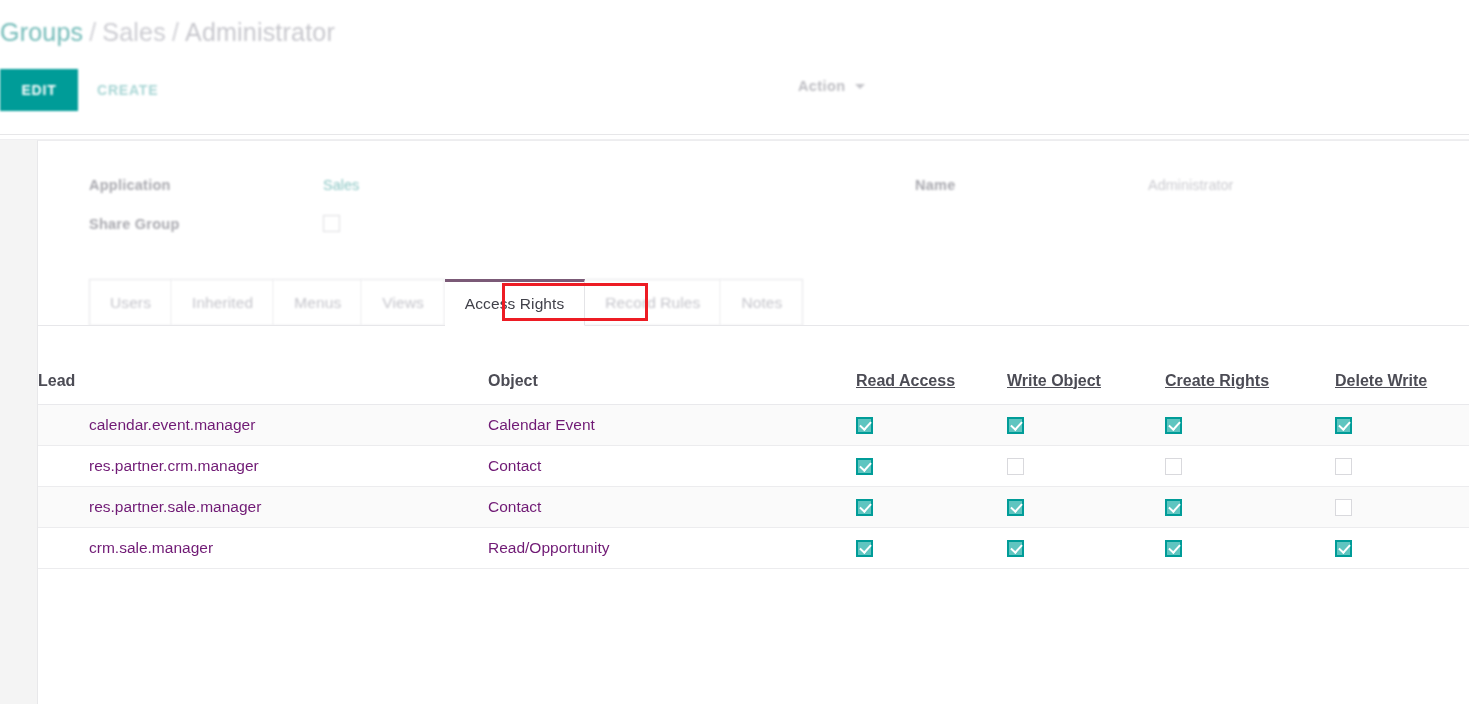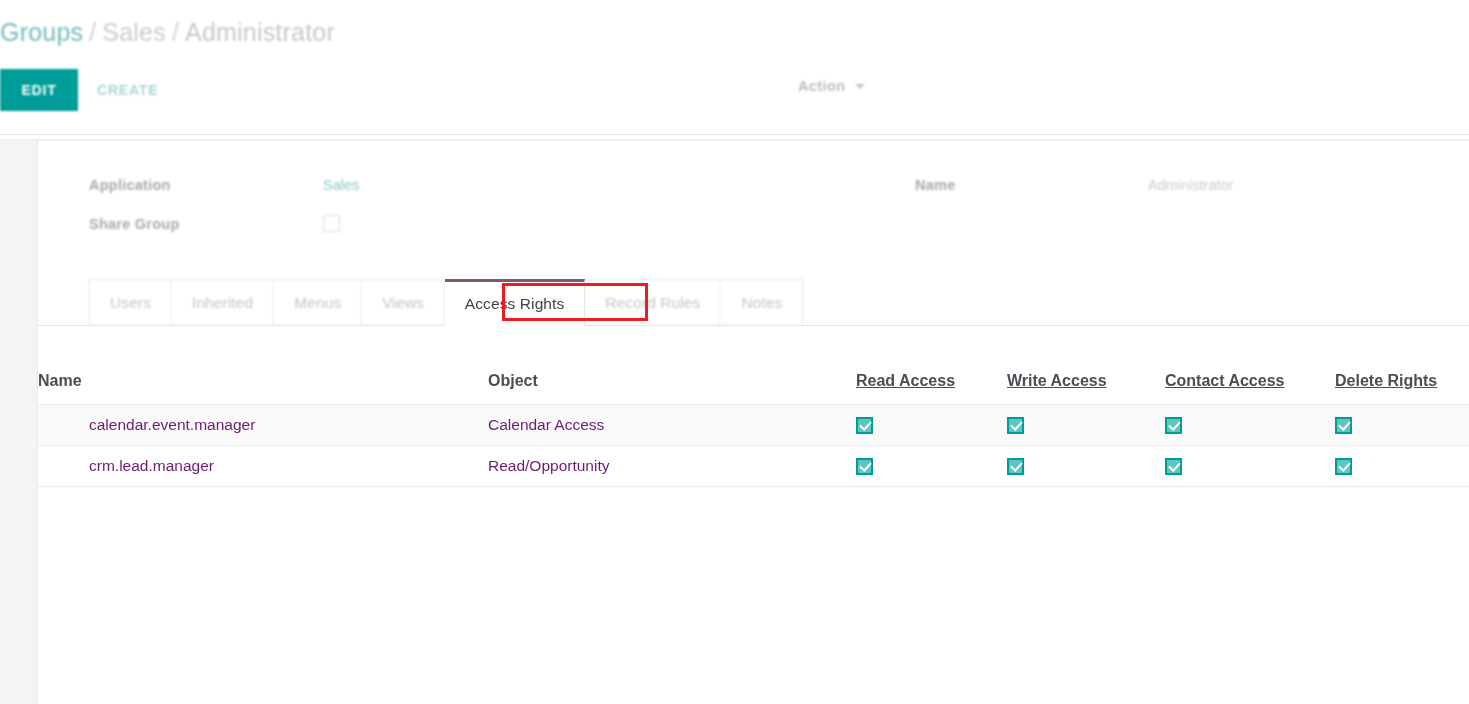--- a/index.html
+++ b/index.html
@@ -344,39 +344,55 @@
         <colgroup>
           <col class="c-name">
             <col class="c-obj">
             <col class="c-rd">
           <col class="c-wr">
             <col class="c-cr">
             <col class="c-dl">
         </colgroup>
         <thead>
           <tr>
-            <th class="h-name">Name</th>
+            <th class="h-name">Lead</th>
             <th class="h-obj">Object</th>
             <th class="h-chk">Read Access</th>
-            <th class="h-chk">Write Access</th>
-            <th class="h-chk">Contact Access</th>
-            <th class="h-chk">Delete Rights</th>
+            <th class="h-chk">Write Object</th>
+            <th class="h-chk">Create Rights</th>
+            <th class="h-chk">Delete Write</th>
           </tr>
         </thead>
         <tbody id="ar-body">
             <tr>
               <td class="d-name">calendar.event.manager</td>
-              <td>Calendar Access</td>
+              <td>Calendar Event</td>
               <td><span class="cb on"></span></td>
               <td><span class="cb on"></span></td>
               <td><span class="cb on"></span></td>
               <td><span class="cb on"></span></td>
             </tr>
             <tr>
-              <td class="d-name">crm.lead.manager</td>
+              <td class="d-name">res.partner.crm.manager</td>
+              <td>Contact</td>
+              <td><span class="cb on"></span></td>
+              <td><span class="cb"></span></td>
+              <td><span class="cb"></span></td>
+              <td><span class="cb"></span></td>
+            </tr>
+            <tr>
+              <td class="d-name">res.partner.sale.manager</td>
+              <td>Contact</td>
+              <td><span class="cb on"></span></td>
+              <td><span class="cb on"></span></td>
+              <td><span class="cb on"></span></td>
+              <td><span class="cb"></span></td>
+            </tr>
+            <tr>
+              <td class="d-name">crm.sale.manager</td>
               <td>Read/Opportunity</td>
               <td><span class="cb on"></span></td>
               <td><span class="cb on"></span></td>
               <td><span class="cb on"></span></td>
               <td><span class="cb on"></span></td>
             </tr>
           </tbody>
       </table>
     </div>
   </div>

